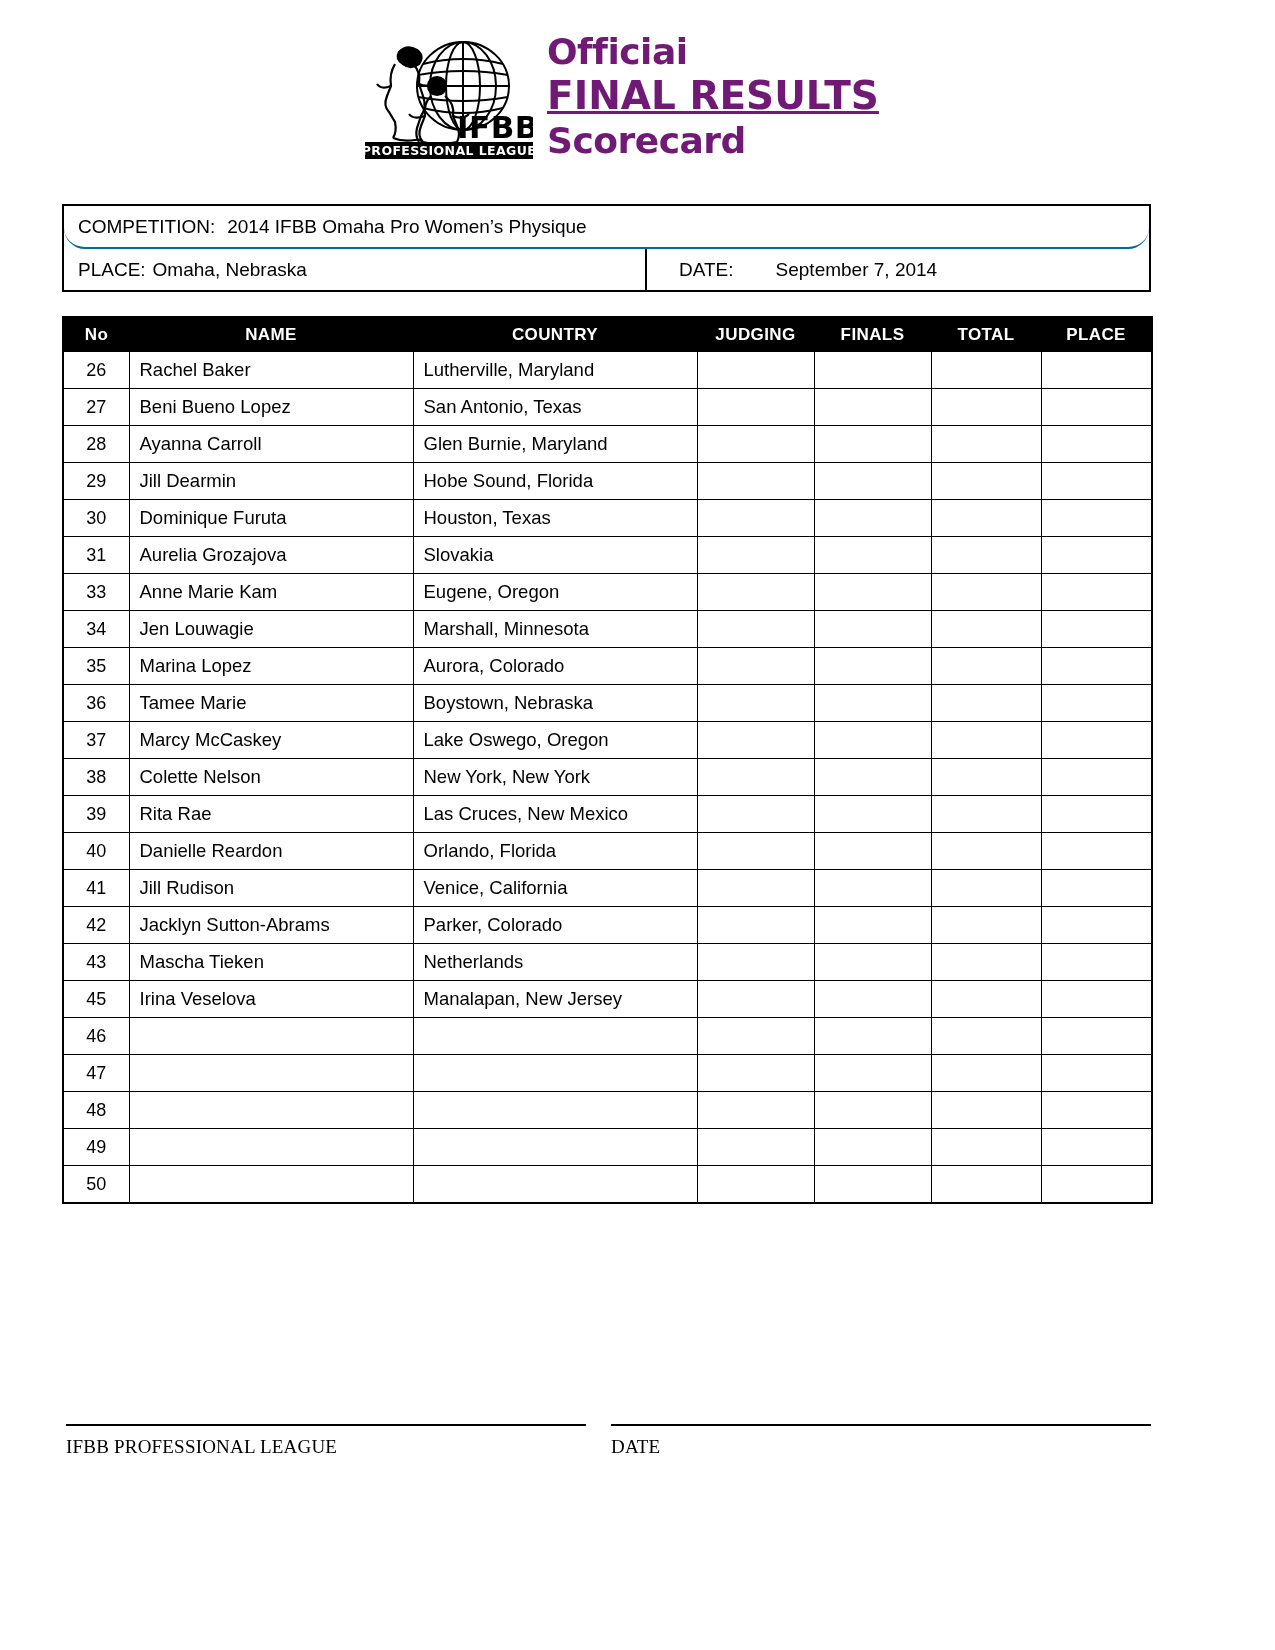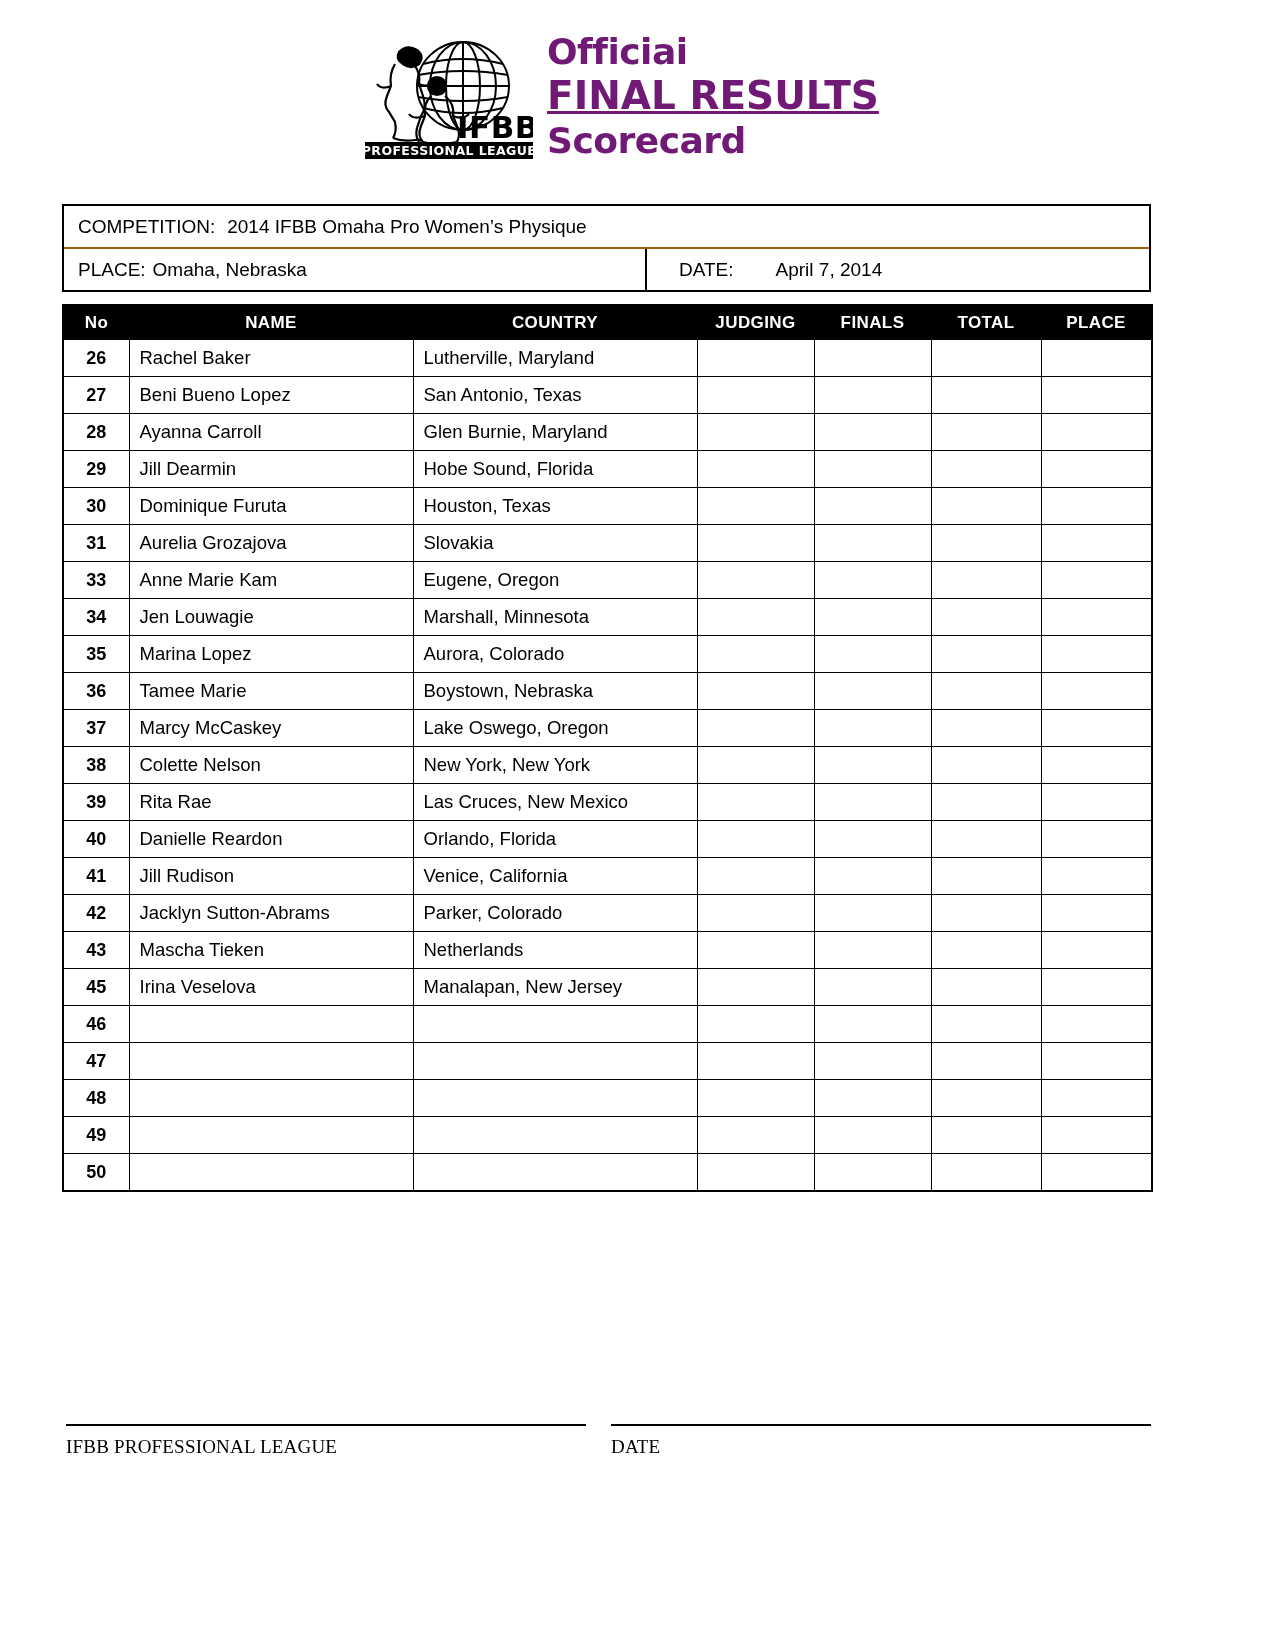--- a/index.html
+++ b/index.html
@@ -68,21 +68,22 @@
     top: 204px;
     width: 1089px;
     border: 2px solid #000;
     box-sizing: border-box;
   }
   .info-row {
     display: flex;
     height: 41px;
   }
   .info-row.first {
-    border-bottom: 2px solid #a16207;
+    border-bottom: 2px solid #0369a1;
+    border-radius: 21px;
   }
   .info-cell {
     display: flex;
     align-items: center;
     font-size: 19px;
     padding-left: 14px;
     box-sizing: border-box;
   }
   .info-cell.competition { width: 100%; }
   .info-cell.place {
@@ -92,21 +93,21 @@
   .info-cell.date {
     flex: 1;
     padding-left: 20px;
   }
   .date-label { margin-right: 42px; margin-left: 12px; }
 
   
   .score-table {
     position: absolute;
     left: 62px;
-    top: 304px;
+    top: 316px;
     width: 1089px;
     border-collapse: collapse;
     table-layout: fixed;
   }
   .score-table th {
     background: #000000;
     color: #ffffff;
     font-size: 17px;
     font-weight: bold;
     height: 33px;
@@ -118,21 +119,21 @@
   .score-table td {
     border: 1.6px solid #000;
     height: 36px;
     padding: 0 0 0 10px;
     font-size: 18.5px;
     vertical-align: middle;
     background: #fff;
   }
   .score-table td.c-no {
     text-align: center;
-    font-weight: bold;
+    font-weight: normal;
     font-size: 18px;
     padding-left: 0;
   }
   .score-table tr.head-row th:first-child { }
   .col-no      { width: 66px; }
   .col-name    { width: 284px; }
   .col-country { width: 284px; }
   .col-judging { width: 117px; }
   .col-finals  { width: 117px; }
   .col-total   { width: 110px; }
@@ -226,21 +227,21 @@
     </div>
   </div>
   <div class="info-row">
     <div class="info-cell place">
       <span>PLACE:</span>
       <span style="display:inline-block;width:7px"></span>
       <span>Omaha, Nebraska</span>
     </div>
     <div class="info-cell date">
       <span class="date-label">DATE:</span>
-      <span>April 7, 2014</span>
+      <span>September 7, 2014</span>
     </div>
   </div>
 </div>
 
 <table class="score-table">
   <colgroup>
     <col class="col-no">
       <col class="col-name">
       <col class="col-country">
     <col class="col-judging">

